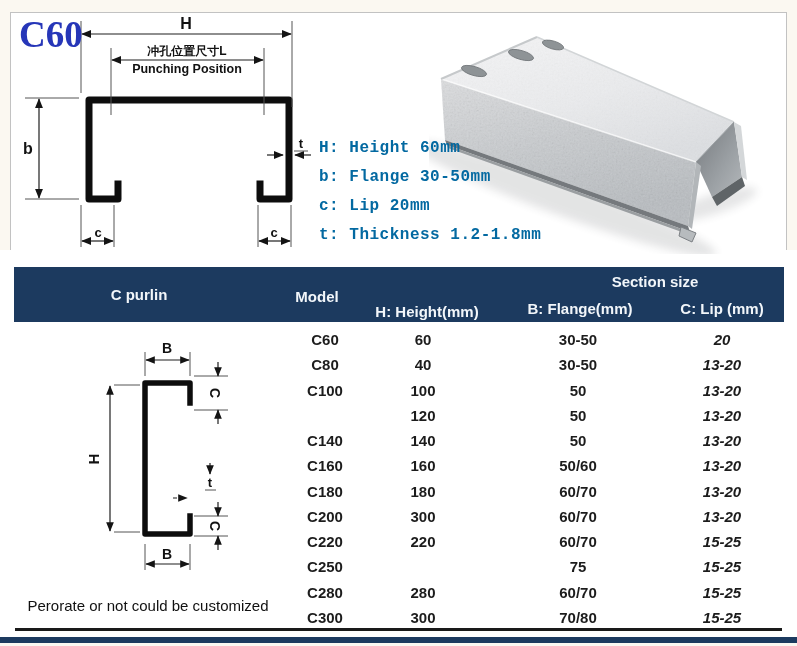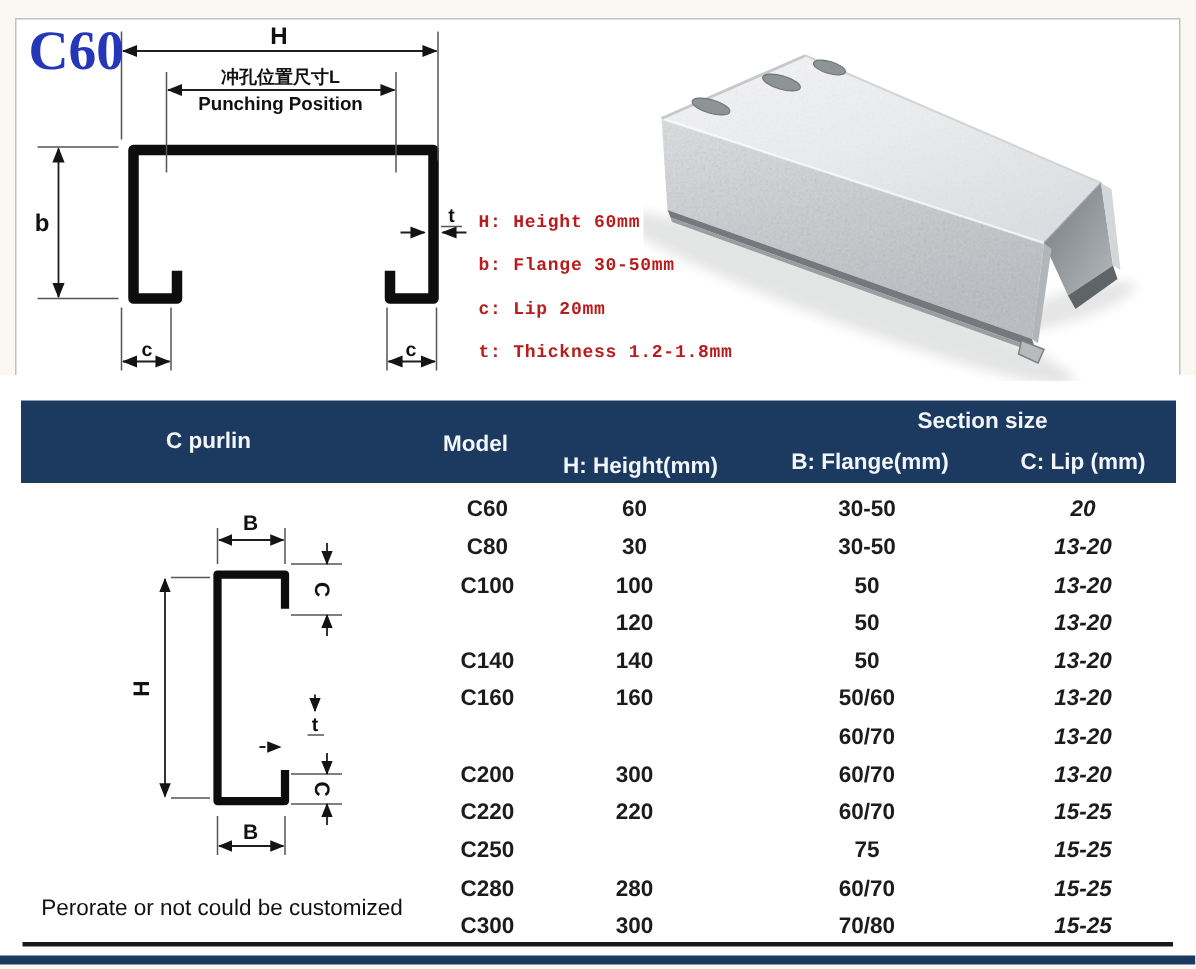--- a/index.html
+++ b/index.html
@@ -5,21 +5,21 @@
   html,body{margin:0;padding:0;}
   body{background:#efeae0;font-family:"Liberation Sans",sans-serif;}
   #stage{position:relative;width:797px;height:646px;background:#fbf8f1;overflow:hidden;}
   .abs{position:absolute;}
   
   #top-panel{left:10px;top:12px;width:775px;height:242px;background:#ffffff;border:1px solid #c2c2c2;}
   #c60-label{left:8px;top:0px;font-family:"Liberation Serif",serif;font-weight:bold;font-size:37px;color:#2636b8;}
   #cross-svg{left:0;top:0;}
   #spec-list{left:308px;top:121px;width:300px;z-index:5;}
   .spec-line{font-family:"Liberation Mono","DejaVu Sans Mono",monospace;font-weight:bold;
-             font-size:12px;line-height:29px;letter-spacing:.5px;color:#b91c1c;white-space:nowrap;}
+             font-size:16px;line-height:29px;letter-spacing:.5px;color:#0369a1;white-space:nowrap;}
   #photo-svg{right:1px;top:1px;z-index:1;}
   
   #table-white{left:0;top:250px;width:797px;height:387px;background:#ffffff;}
   #thead{left:14px;top:267px;width:770px;height:55px;background:#1c3a5f;color:#f2f6fa;}
   .hlabel{position:absolute;transform:translate(-50%,-50%);white-space:nowrap;font-weight:bold;font-size:15px;}
   #tbody{left:0;top:327px;width:797px;height:303px;}
   .trow{position:relative;height:25.25px;}
   .tcell{position:absolute;top:0;height:100%;display:flex;align-items:center;justify-content:center;
          font-size:15px;font-weight:bold;color:#1c1c1c;}
   .tcell-model{left:265px;width:120px;}
@@ -189,21 +189,21 @@
 
   <div id="tbody" class="abs">
       <div class="trow">
         <div class="tcell tcell-model">C60</div>
         <div class="tcell tcell-h">60</div>
         <div class="tcell tcell-b">30-50</div>
         <div class="tcell tcell-c">20</div>
       </div>
       <div class="trow">
         <div class="tcell tcell-model">C80</div>
-        <div class="tcell tcell-h">30</div>
+        <div class="tcell tcell-h">40</div>
         <div class="tcell tcell-b">30-50</div>
         <div class="tcell tcell-c">13-20</div>
       </div>
       <div class="trow">
         <div class="tcell tcell-model">C100</div>
         <div class="tcell tcell-h">100</div>
         <div class="tcell tcell-b">50</div>
         <div class="tcell tcell-c">13-20</div>
       </div>
       <div class="trow">
@@ -217,20 +217,22 @@
         <div class="tcell tcell-b">50</div>
         <div class="tcell tcell-c">13-20</div>
       </div>
       <div class="trow">
         <div class="tcell tcell-model">C160</div>
         <div class="tcell tcell-h">160</div>
         <div class="tcell tcell-b">50/60</div>
         <div class="tcell tcell-c">13-20</div>
       </div>
       <div class="trow">
+        <div class="tcell tcell-model">C180</div>
+        <div class="tcell tcell-h">180</div>
         <div class="tcell tcell-b">60/70</div>
         <div class="tcell tcell-c">13-20</div>
       </div>
       <div class="trow">
         <div class="tcell tcell-model">C200</div>
         <div class="tcell tcell-h">300</div>
         <div class="tcell tcell-b">60/70</div>
         <div class="tcell tcell-c">13-20</div>
       </div>
       <div class="trow">

